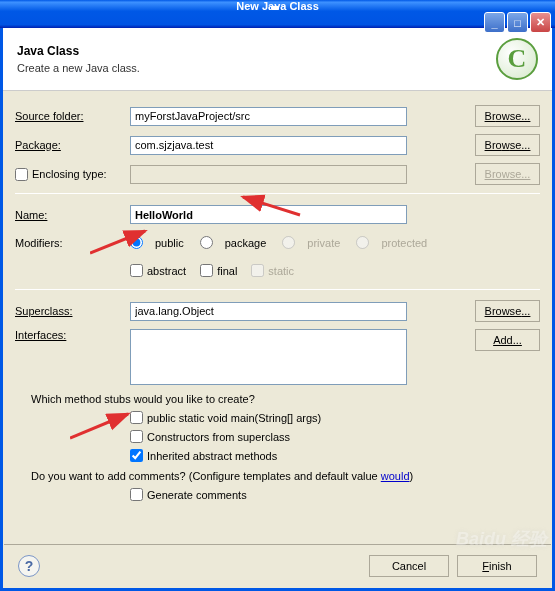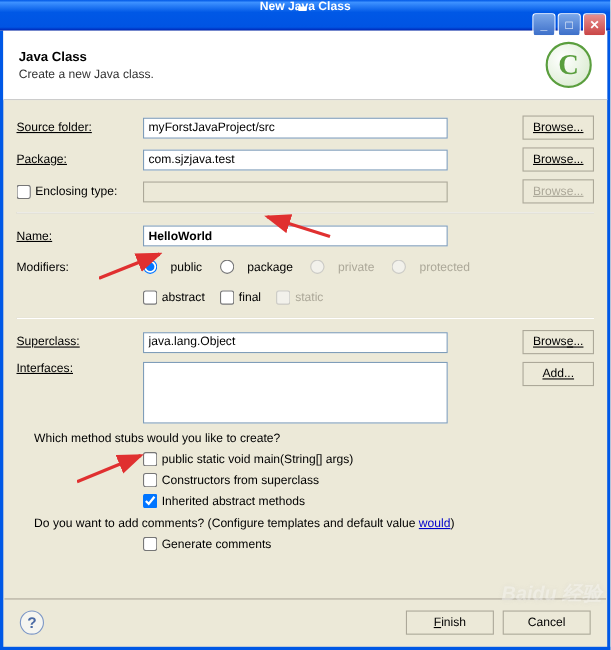--- a/index.html
+++ b/index.html
@@ -171,22 +171,22 @@
       <label class="checkbox-wrap">
           <input type="checkbox" style="">
           <span>Generate comments</span>
         </label>
     </div>
   </div>
 
   <div class="footer">
     <div class="help-icon">?</div>
     <div class="footer-btns">
+      <button class="btn">Cancel</button>
       <button class="btn"><span>F</span>inish</button>
-      <button class="btn">Cancel</button>
     </div>
   </div>
 </div>
 
 <svg class="arrow" style="left:90px; top:225px;" width="70" height="30">
     <defs>
       <marker id="ah1" markerWidth="8" markerHeight="8" refX="7" refY="3" orient="auto">
         <path d="M0,0 L8,3 L0,6 Z" fill="#e03030"></path>
       </marker>
     </defs>

